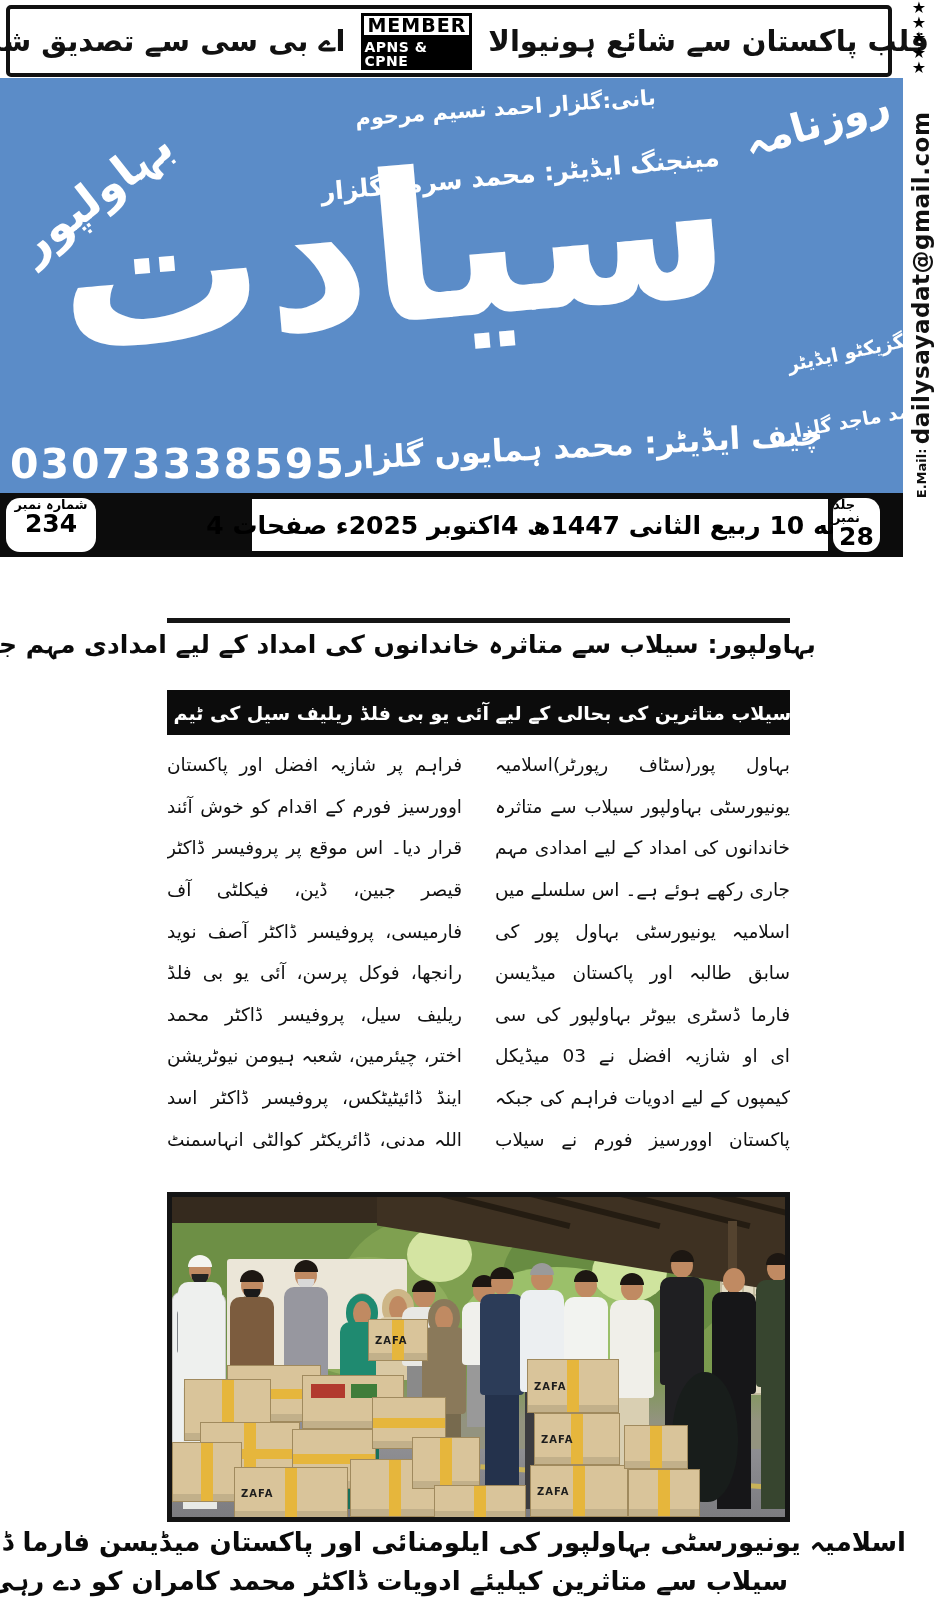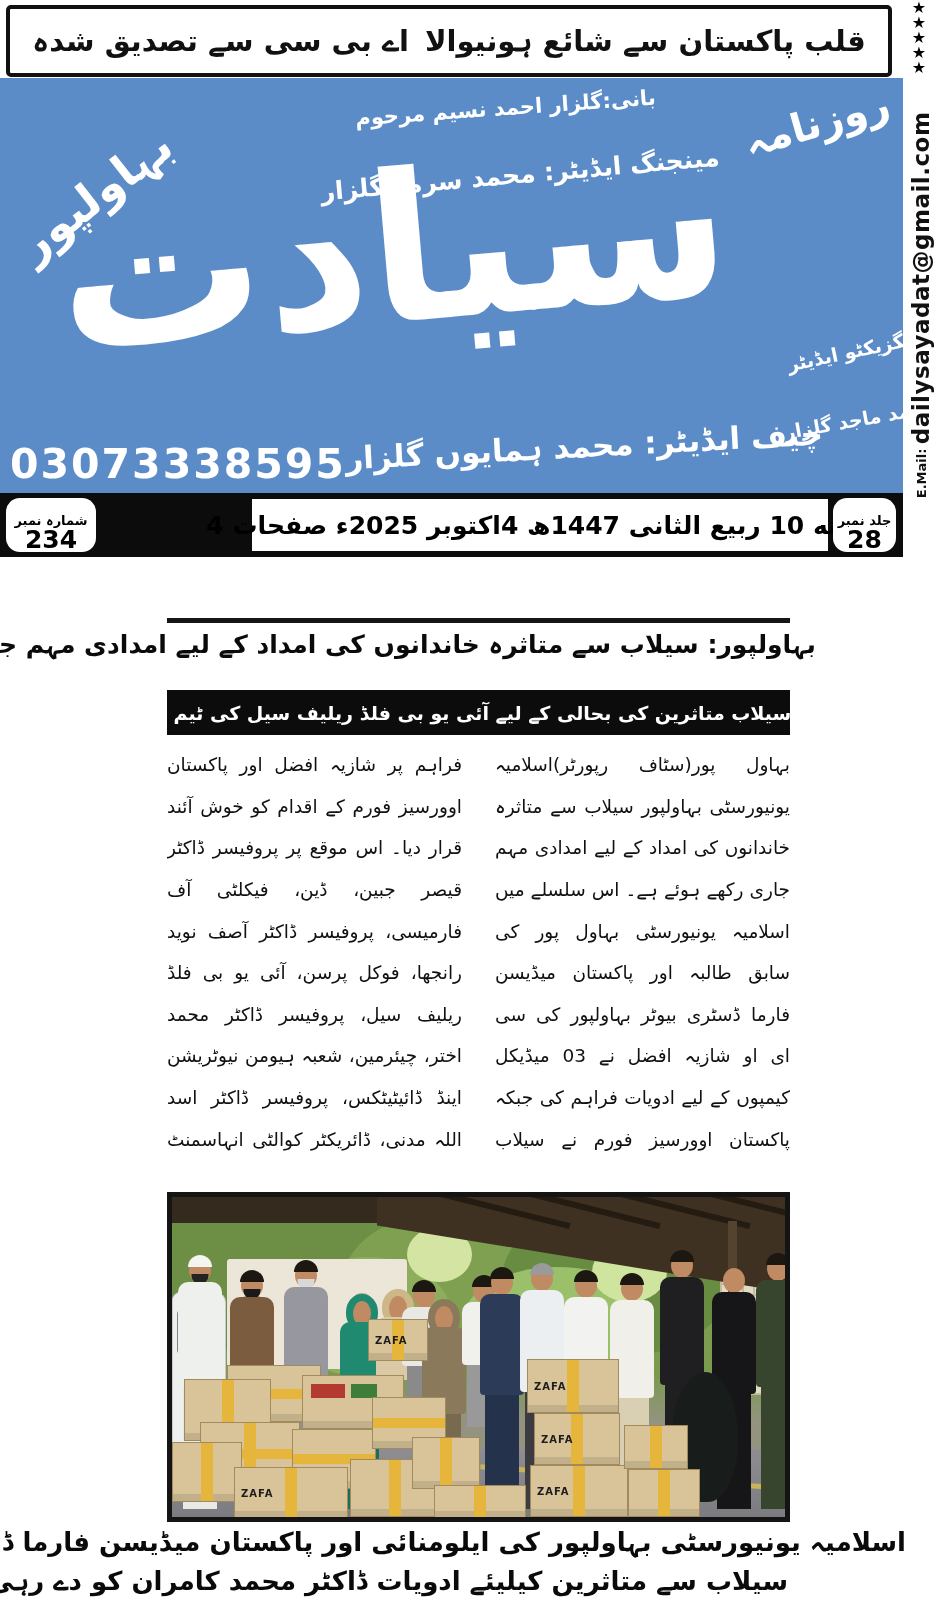--- a/index.html
+++ b/index.html
@@ -26,23 +26,23 @@
   .mh-managing{position:absolute;left:320px;top:82px;transform:rotate(-5deg);font-size:25px;font-weight:bold;white-space:nowrap;direction:rtl;}
   .mh-daily{position:absolute;left:742px;top:22px;transform:rotate(-16deg);font-size:40px;font-weight:bold;white-space:nowrap;}
   .mh-logo{position:absolute;left:70px;top:60px;width:660px;text-align:center;font-size:205px;line-height:1.1;font-weight:bold;transform:rotate(-5deg);direction:rtl;}
   .mh-exec-title{position:absolute;left:786px;top:262px;transform:rotate(-12deg);font-size:19px;font-weight:bold;white-space:nowrap;}
   .mh-exec-name{position:absolute;left:783px;top:330px;transform:rotate(-10deg);font-size:19px;font-weight:bold;white-space:nowrap;}
   .mh-chief{position:absolute;left:345px;top:350px;font-size:31px;font-weight:bold;white-space:nowrap;transform:rotate(-3deg);direction:rtl;}
   .mh-phone{position:absolute;left:10px;top:362px;font-size:41px;font-weight:bold;letter-spacing:2px;}
   
   .datebar{position:absolute;left:0;top:493px;width:903px;height:64px;background:#0c0c0c;color:#fff;}
   .db-box{position:absolute;top:5px;height:54px;background:#fff;color:#000;border-radius:14px;
-    display:flex;flex-direction:column;align-items:center;justify-content:flex-end;line-height:1;}
+    display:flex;flex-direction:column;align-items:center;justify-content:flex-start;line-height:1;}
   .db-issue{left:6px;width:90px;}
-  .db-vol{left:833px;width:63px;}
+  .db-vol{left:833px;width:47px;}
   .db-box .lbl{font-size:13px;font-weight:bold;}
   .db-box .num{font-size:25px;font-weight:bold;}
   .db-price{position:absolute;left:98px;top:8px;width:148px;text-align:center;font-size:16px;font-weight:bold;direction:rtl;line-height:1.5;}
   .db-date{position:absolute;left:252px;top:6px;width:576px;height:52px;background:#fff;color:#000;
     display:flex;align-items:center;justify-content:center;font-size:25px;font-weight:bold;direction:rtl;white-space:nowrap;}
   
   .rule{position:absolute;left:167px;top:618px;width:623px;height:5px;background:#151515;}
   .headline{position:absolute;left:140px;top:630px;width:676px;text-align:center;font-size:25px;font-weight:bold;
     color:#0a0a0a;direction:rtl;white-space:nowrap;}
   .subhead{position:absolute;left:167px;top:690px;width:623px;height:45px;background:#0c0c0c;color:#fff;
@@ -68,20 +68,24 @@
   .box-label{position:absolute;left:6px;top:50%;transform:translateY(-50%);font-size:10px;font-weight:bold;color:#1d1d1d;letter-spacing:1px;}
   .caption{position:absolute;text-align:center;font-size:26px;font-weight:bold;color:#0a0a0a;direction:rtl;white-space:nowrap;}
   .cap1{left:30px;top:1527px;width:876px;}
   .cap2{left:148px;top:1566px;width:640px;}
 </style>
 </head>
 <body>
 
 <div class="banner">
   <span class="banner-text">قلب پاکستان سے شائع ہونیوالا</span>
+  <span class="member">
+    <span class="member-top">MEMBER</span>
+    <span class="member-bottom">APNS &amp; CPNE</span>
+  </span>
   <span class="banner-text">اے بی سی سے تصدیق شدہ</span>
 </div>
 
 <div class="stars-col">★<br>★<br>★<br>★<br>★</div>
 
 <div class="email-vert">
   <span class="inner">
     <span class="email-label">E.Mail:</span>
     <span class="email-addr">dailysayadat@gmail.com</span>
   </span>

